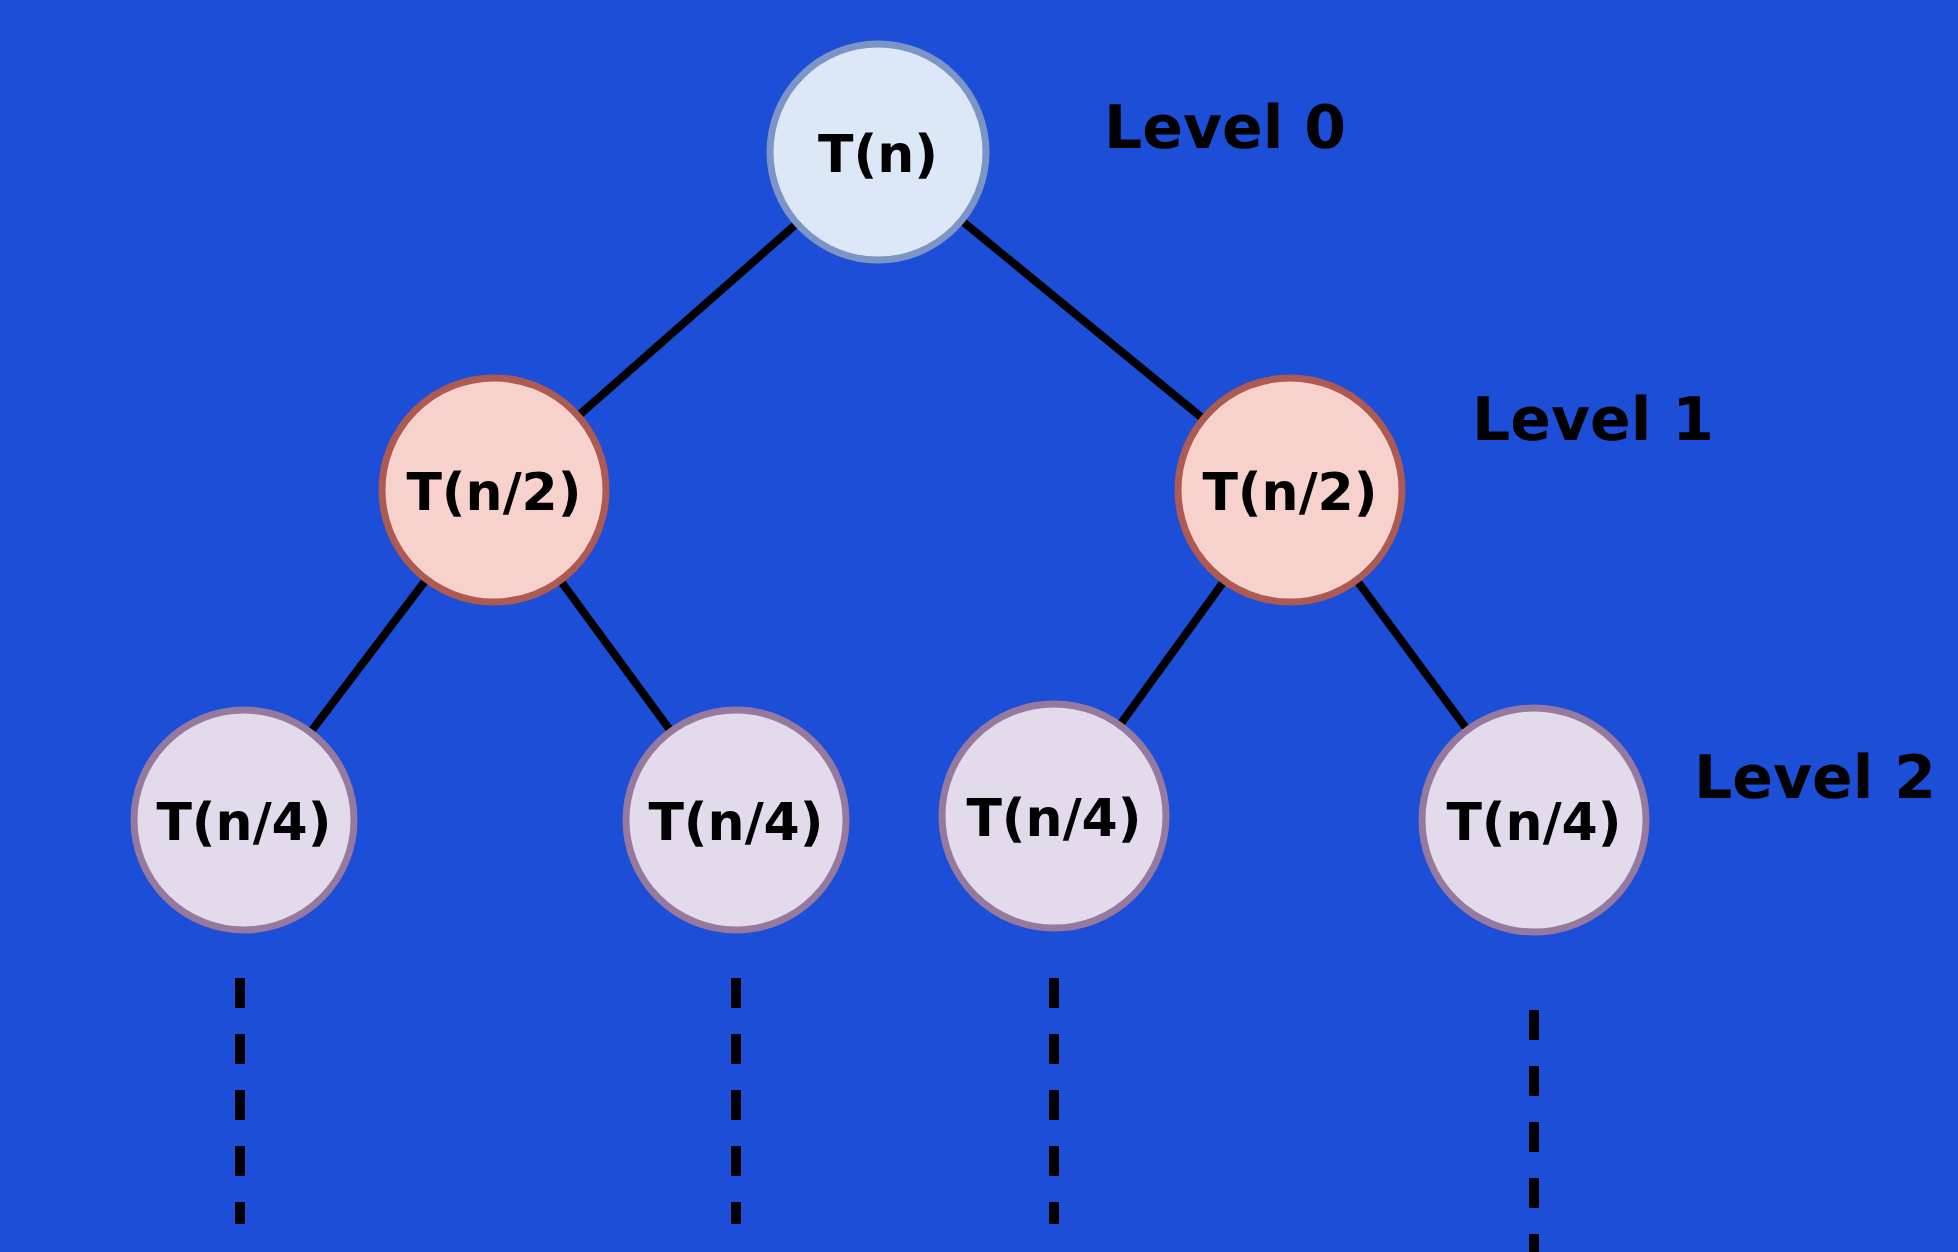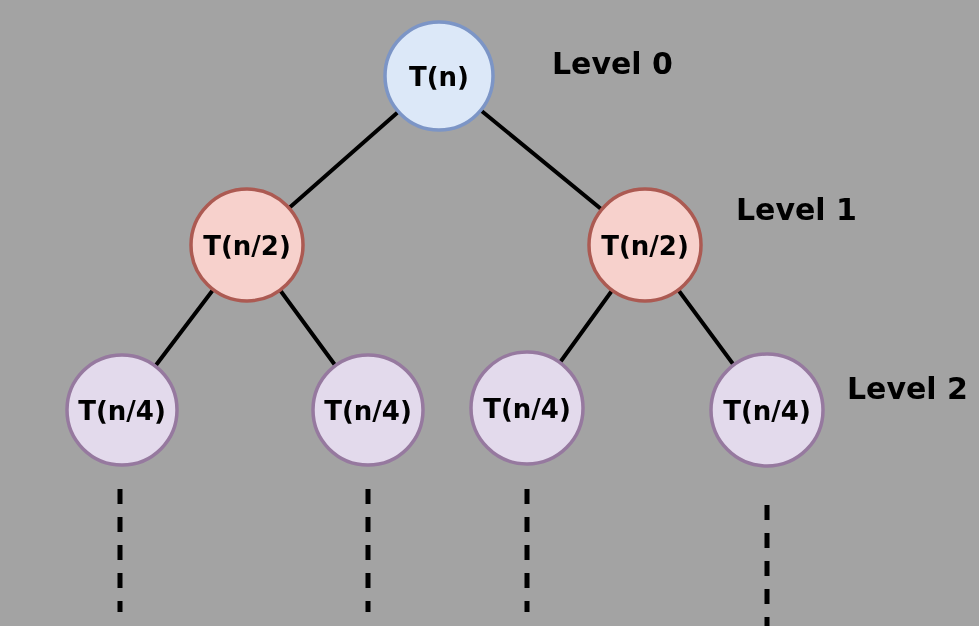--- a/index.html
+++ b/index.html
@@ -4,21 +4,21 @@
 <style>
   html, body {
     margin: 0;
     padding: 0;
     background: #ffffff;
   }
   .canvas {
     position: relative;
     width: 979px;
     height: 626px;
-    background: #a3a3a3;
+    background: #1d4ed8;
     overflow: hidden;
     font-family: "DejaVu Sans", "Liberation Sans", sans-serif;
   }
   svg text.node-label {
     font-family: "DejaVu Sans", "Liberation Sans", sans-serif;
     font-weight: bold;
     font-size: 26px;
   }
   svg text.level-label {
     font-family: "DejaVu Sans", "Liberation Sans", sans-serif;

